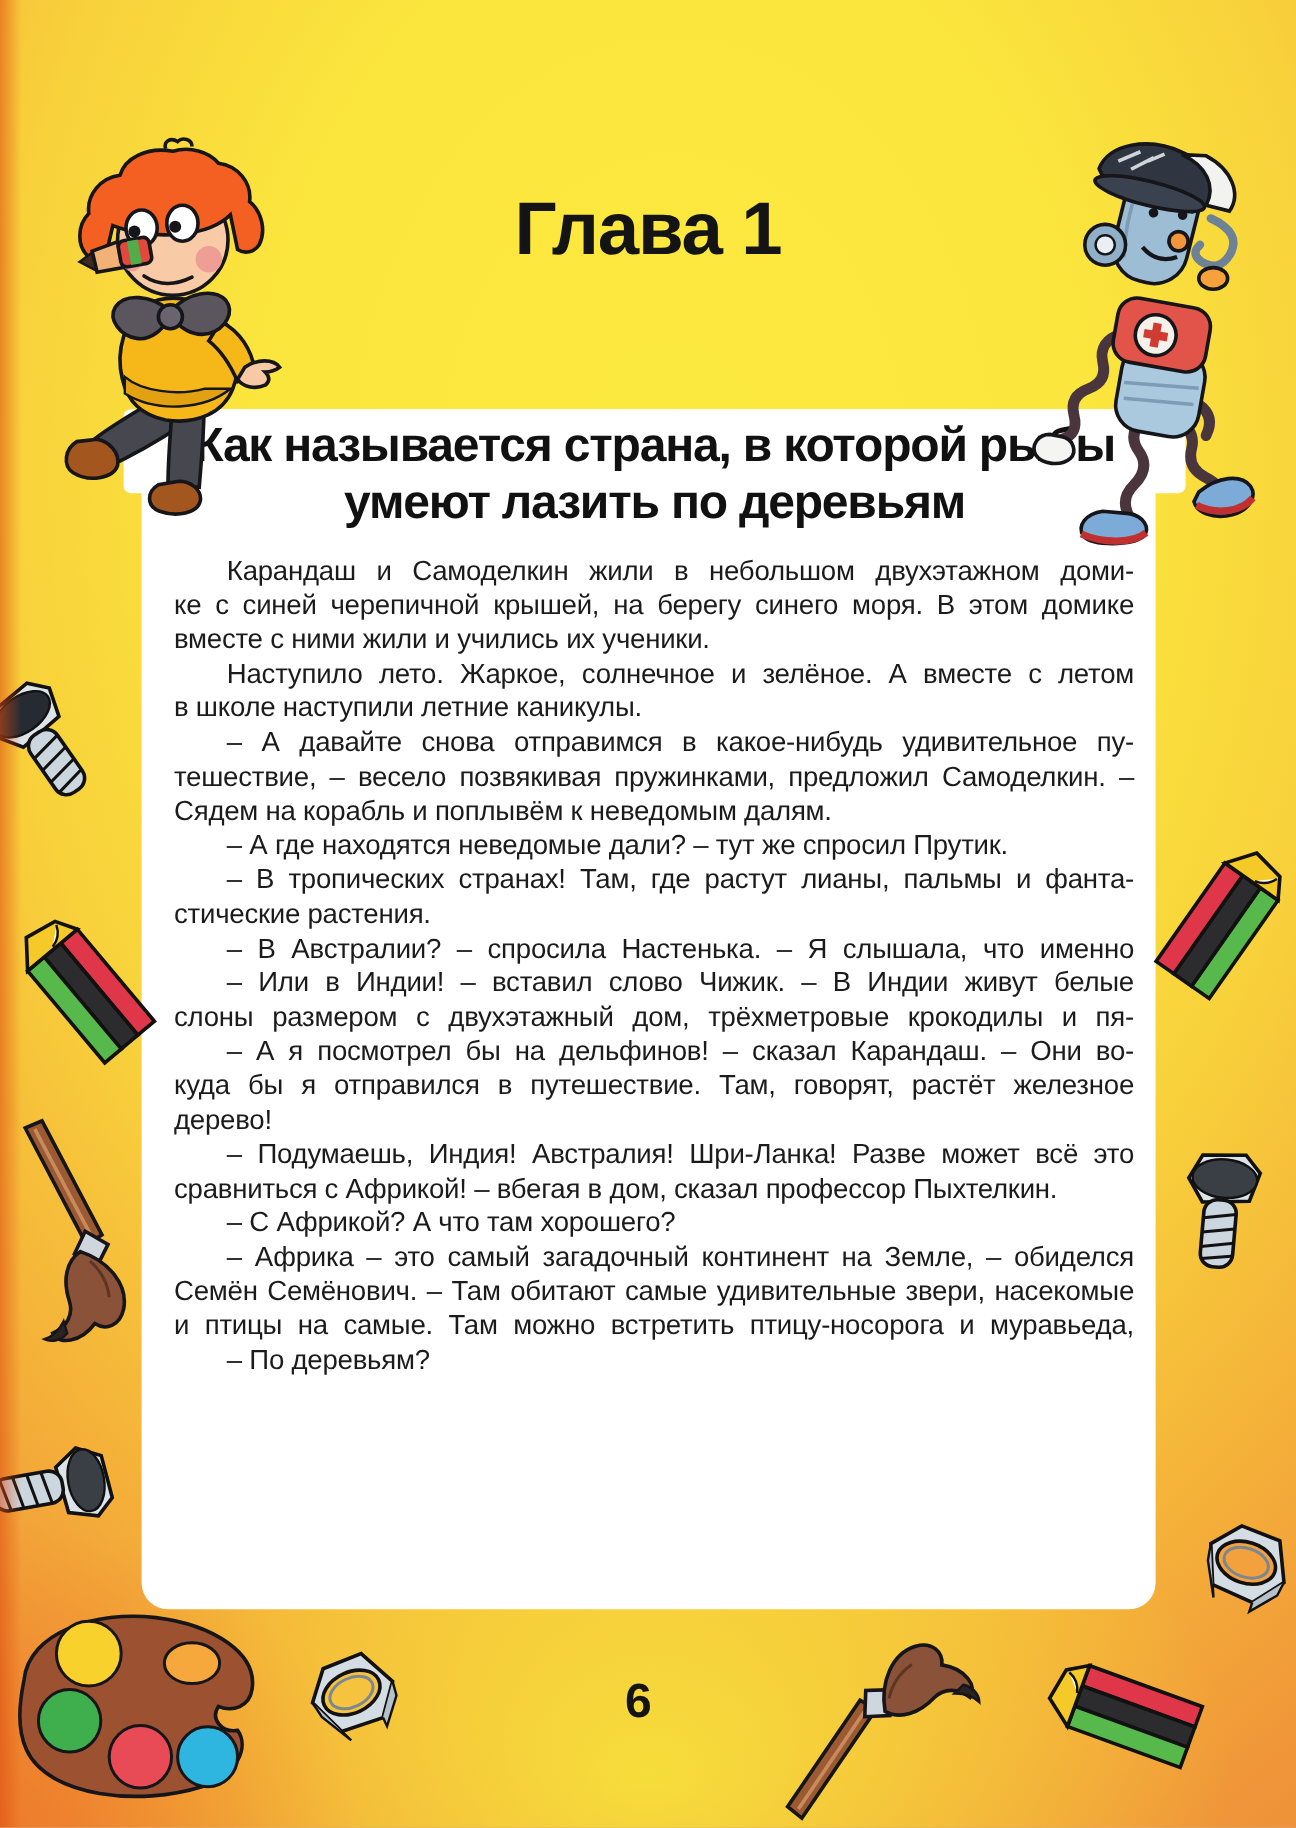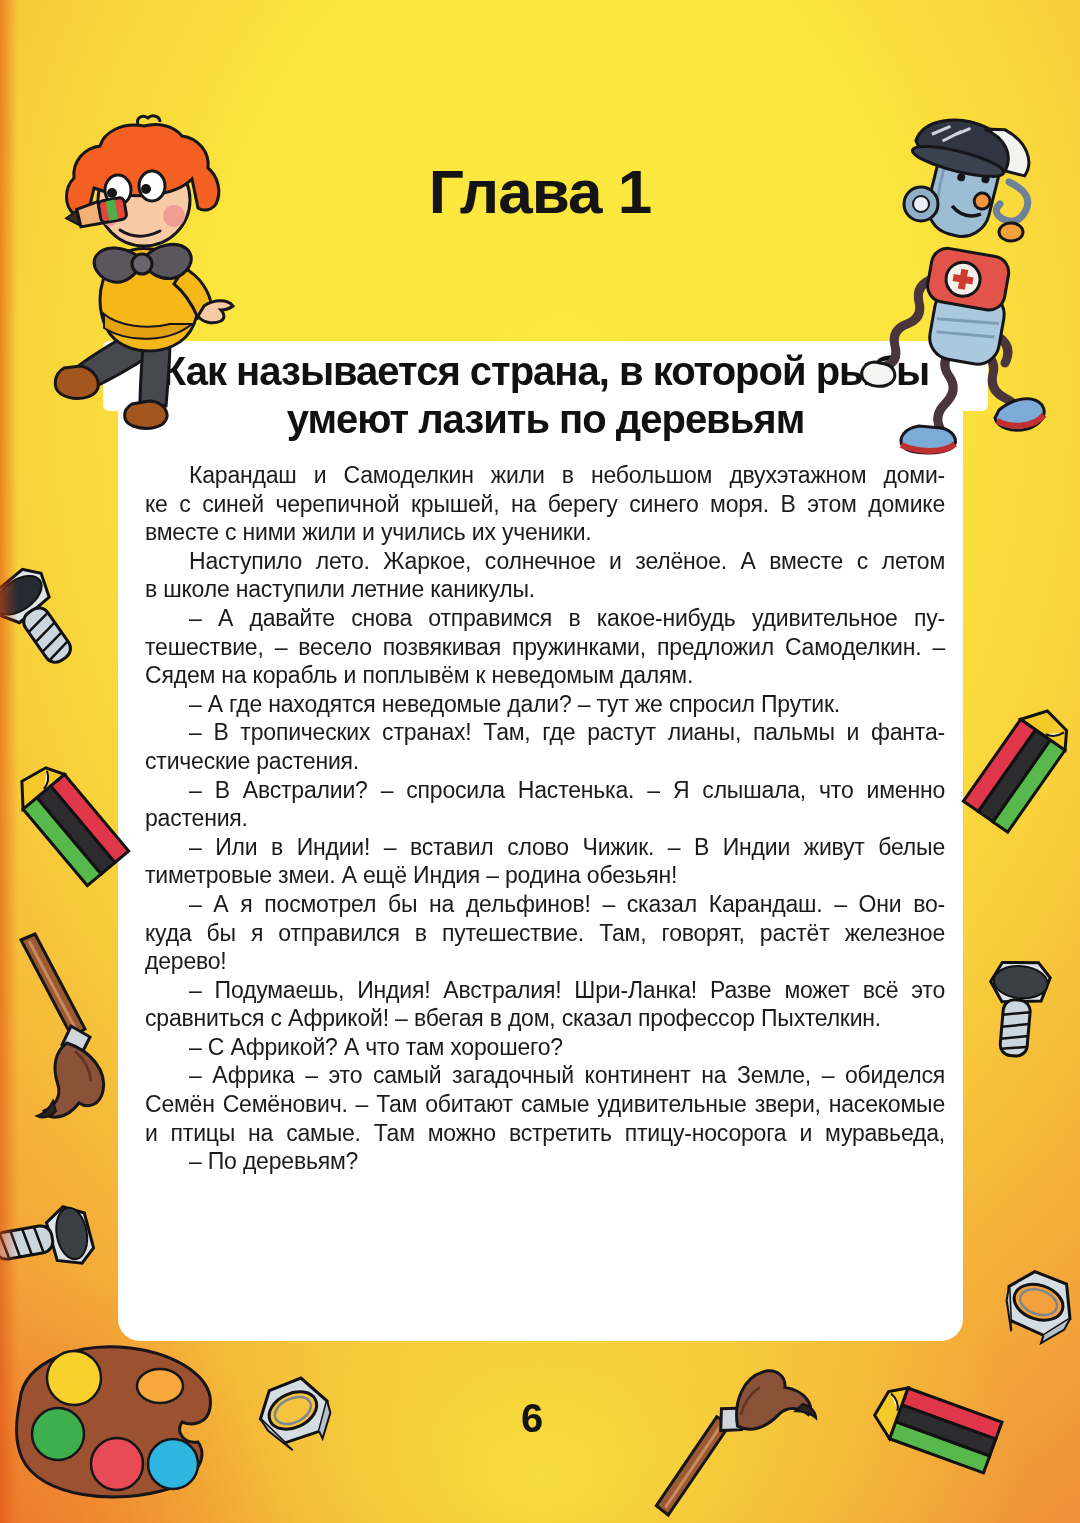--- a/index.html
+++ b/index.html
@@ -60,23 +60,22 @@
       <div class="line last">вместе с ними жили и учились их ученики.</div>
       <div class="line first">Наступило лето. Жаркое, солнечное и зелёное. А вместе с летом</div>
       <div class="line last">в школе наступили летние каникулы.</div>
       <div class="line first">– А давайте снова отправимся в какое-нибудь удивительное пу-</div>
       <div class="line">тешествие, – весело позвякивая пружинками, предложил Самоделкин. –</div>
       <div class="line last">Сядем на корабль и поплывём к неведомым далям.</div>
       <div class="line first last">– А где находятся неведомые дали? – тут же спросил Прутик.</div>
       <div class="line first">– В тропических странах! Там, где растут лианы, пальмы и фанта-</div>
       <div class="line last">стические растения.</div>
       <div class="line first">– В Австралии? – спросила Настенька. – Я слышала, что именно</div>
-      <div class="line last">растения.</div>
       <div class="line first">– Или в Индии! – вставил слово Чижик. – В Индии живут белые</div>
-      <div class="line last">тиметровые змеи. А ещё Индия – родина обезьян!</div>
+      <div class="line">слоны размером с двухэтажный дом, трёхметровые крокодилы и пя-</div>
       <div class="line first">– А я посмотрел бы на дельфинов! – сказал Карандаш. – Они во-</div>
       <div class="line">куда бы я отправился в путешествие. Там, говорят, растёт железное</div>
       <div class="line last">дерево!</div>
       <div class="line first">– Подумаешь, Индия! Австралия! Шри-Ланка! Разве может всё это</div>
       <div class="line last">сравниться с Африкой! – вбегая в дом, сказал профессор Пыхтелкин.</div>
       <div class="line first last">– С Африкой? А что там хорошего?</div>
       <div class="line first">– Африка – это самый загадочный континент на Земле, – обиделся</div>
       <div class="line">Семён Семёнович. – Там обитают самые удивительные звери, насекомые</div>
       <div class="line">и птицы на самые. Там можно встретить птицу-носорога и муравьеда,</div>
       <div class="line first last">– По деревьям?</div>

